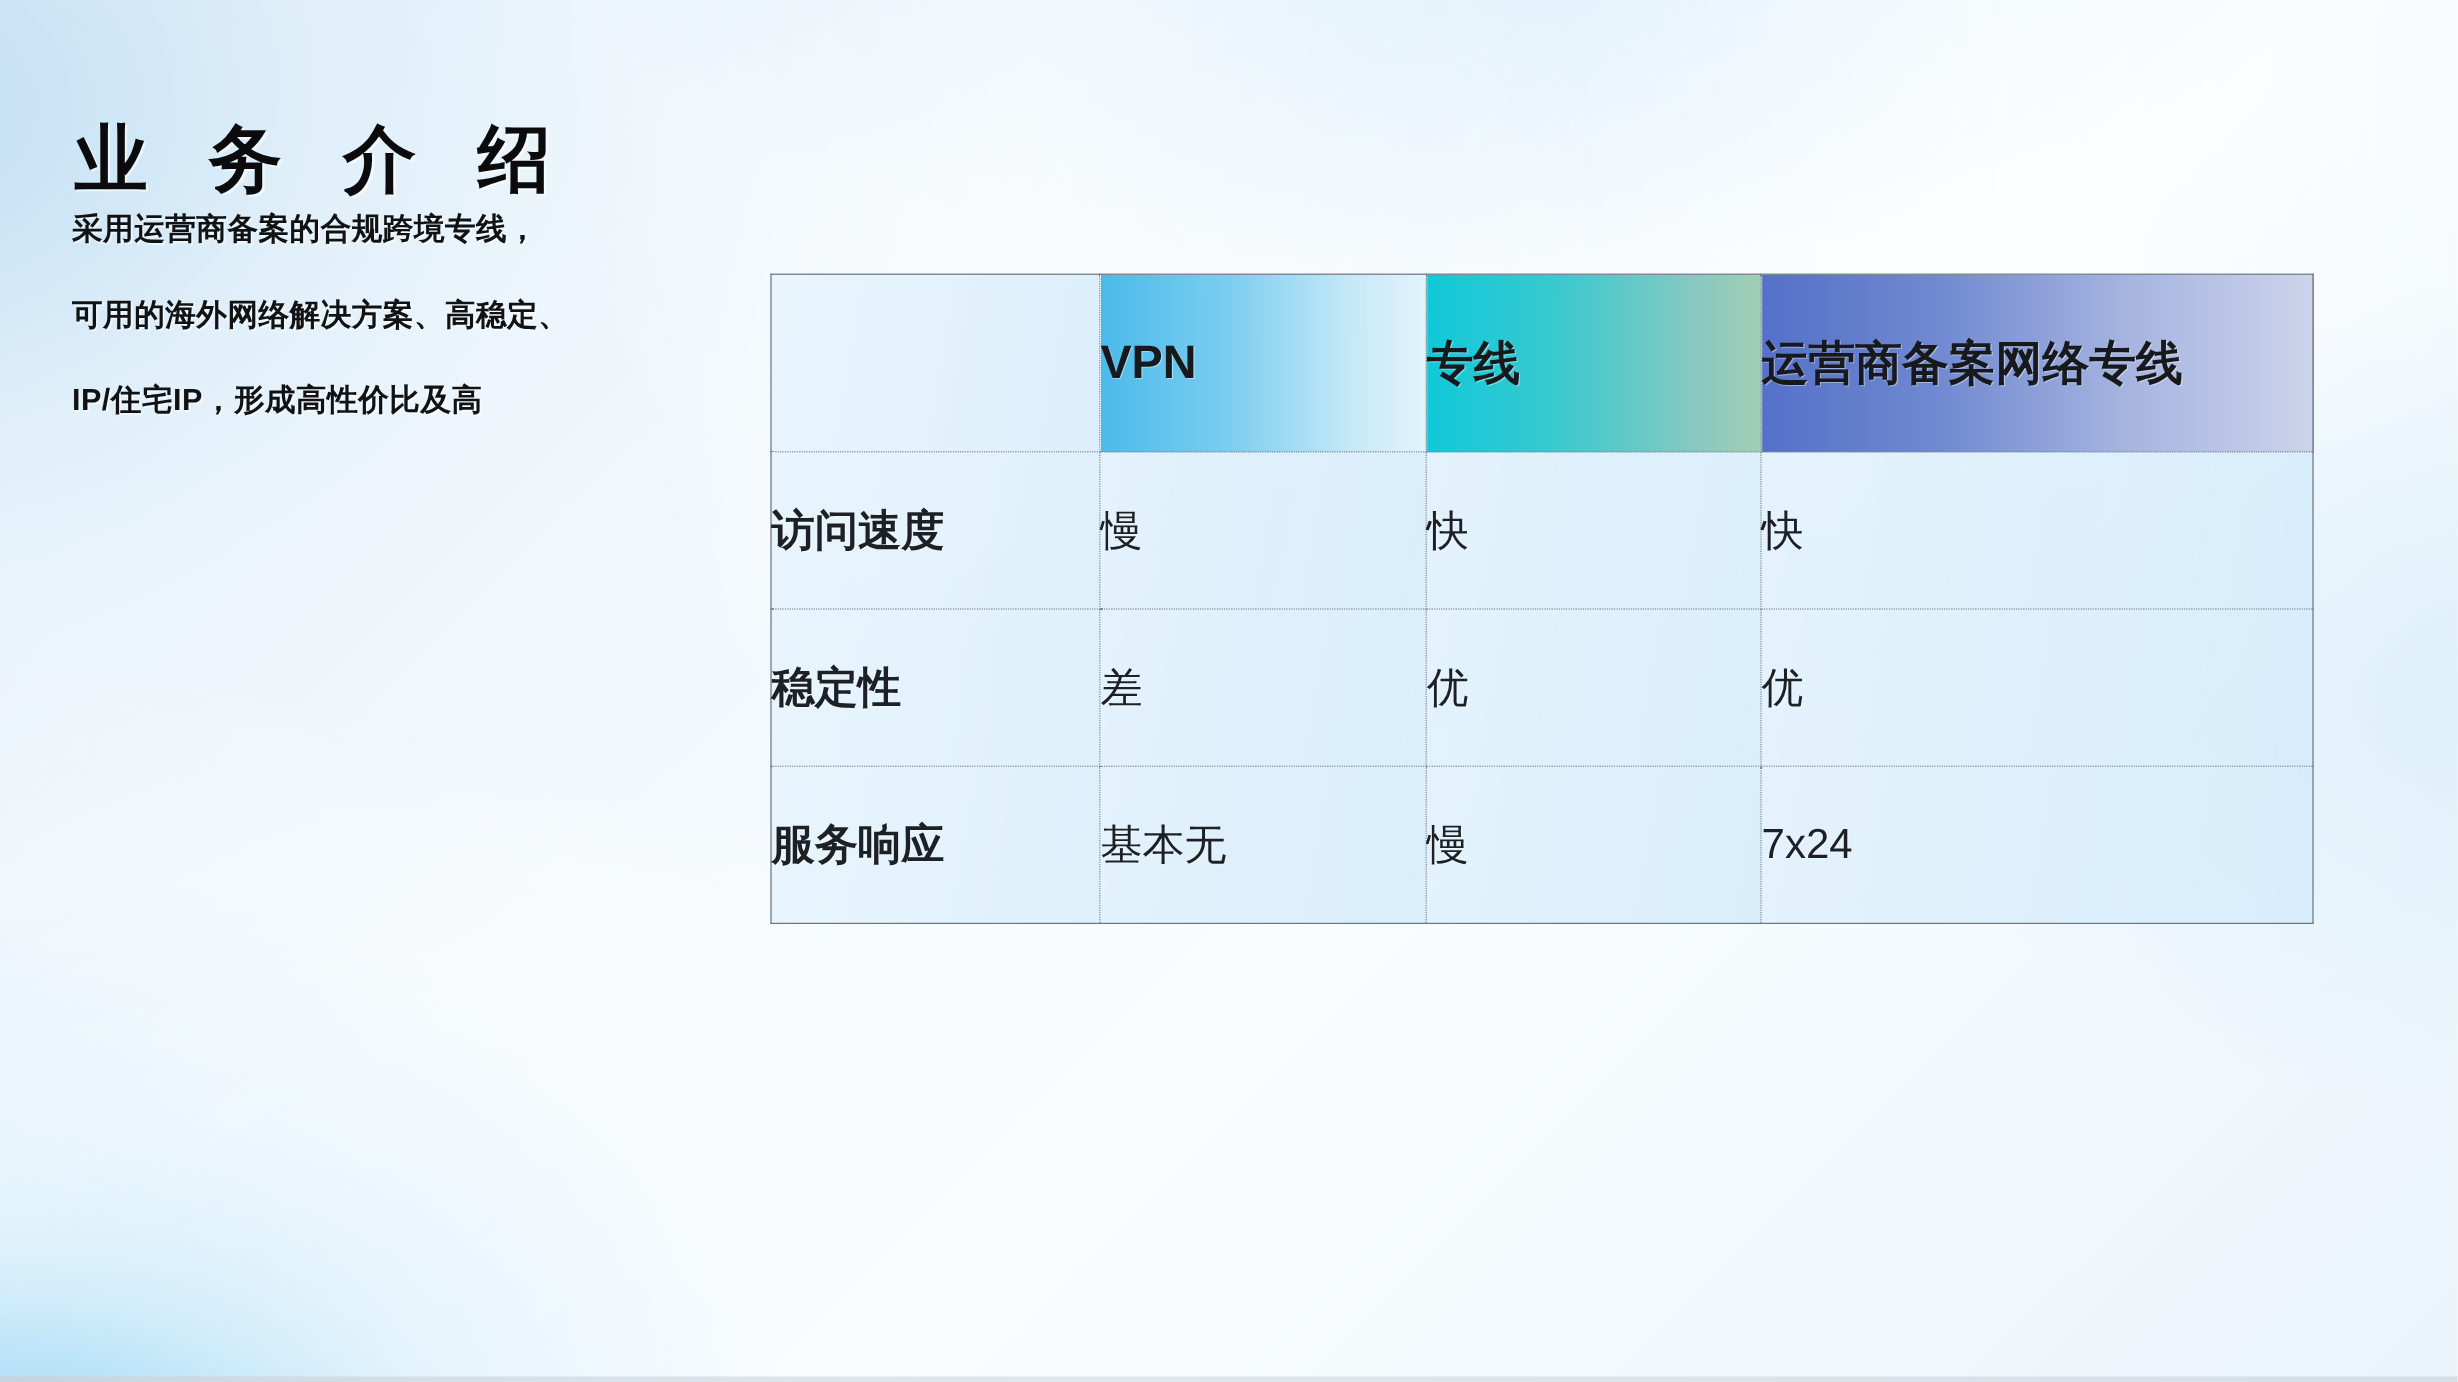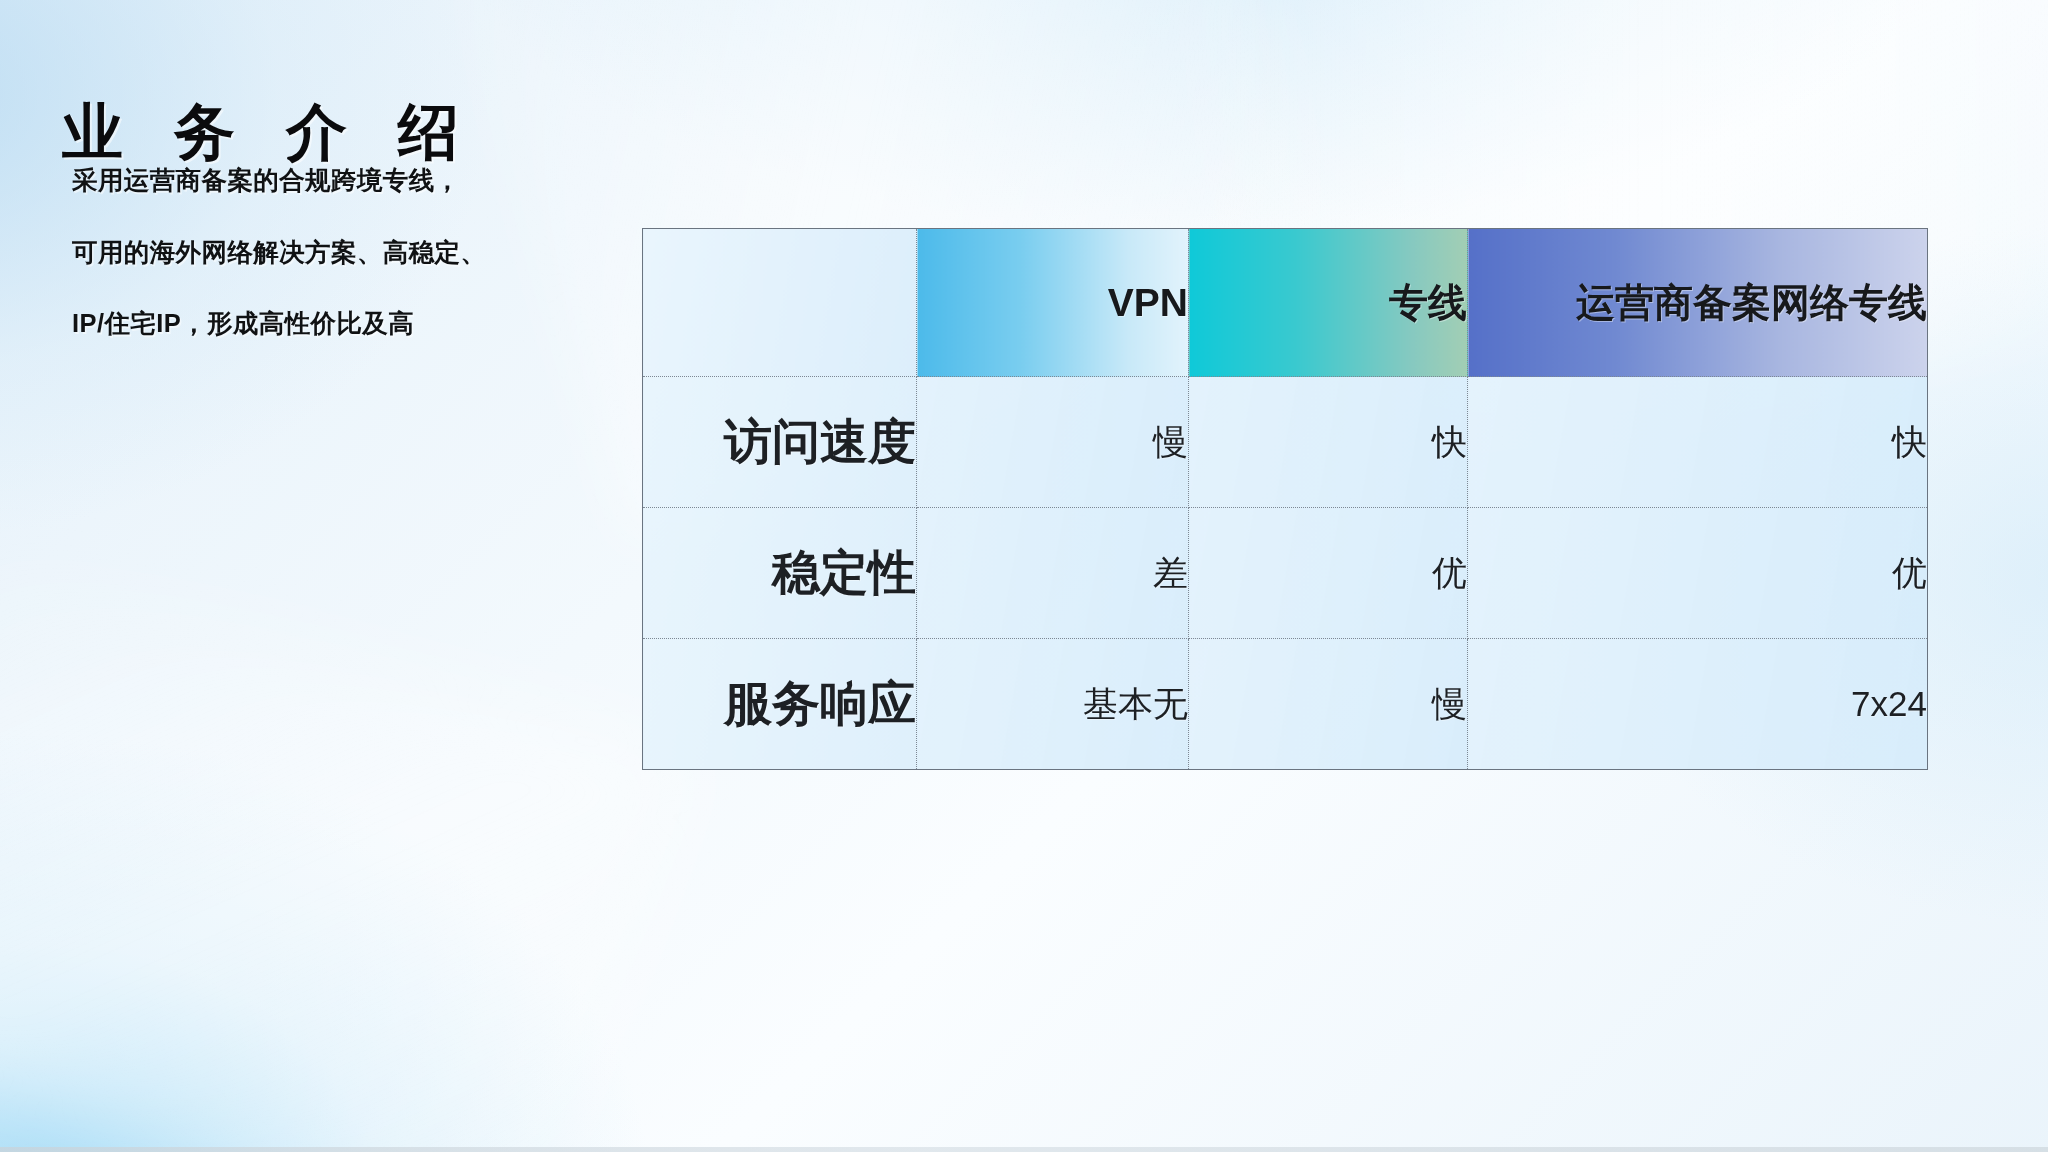--- a/index.html
+++ b/index.html
@@ -72,23 +72,22 @@
     letter-spacing: 17px;
     line-height: 1.18;
     white-space: nowrap;
     text-shadow: 2px 2px 0 rgba(255,255,255,0.55);
   }
 
   
   #intro {
     position: absolute;
     left: 60px;
-    top: 168px;
+    top: 179px;
     width: 430px;
-    margin-left: 12px;
   }
   .intro-line {
     font-size: 25.5px;
     font-weight: bold;
     color: #101214;
     line-height: 1.0;
     margin-bottom: 46px;
     white-space: nowrap;
     letter-spacing: 0.4px;
     text-shadow: 1.5px 1.5px 0 rgba(255,255,255,0.5);
@@ -108,21 +107,21 @@
   }
   #compare-table col.c0 { width: 274px; }
   #compare-table col.c1 { width: 272px; }
   #compare-table col.c2 { width: 279px; }
   #compare-table col.c3 { width: 460px; }
 
   #compare-table th,
   #compare-table td {
     border-right: 1px dotted #7d8894;
     border-bottom: 1px dotted #7d8894;
-    text-align: right;
+    text-align: left;
     vertical-align: middle;
     padding: 0;
   }
   #compare-table th:last-child,
   #compare-table td:last-child { border-right: none; }
   #compare-table tbody tr:last-child td { border-bottom: none; }
 
   thead th {
     height: 147px;
     font-size: 39px;
@@ -138,21 +137,21 @@
 
   tbody td {
     height: 130px;
     font-size: 35px;
     color: #1d2024;
     background: linear-gradient(100deg, rgba(225,241,252,0.72) 0%, rgba(212,235,251,0.75) 100%);
     text-shadow: 1px 1px 0 rgba(255,255,255,0.35);
   }
   tbody td.rowlabel {
     font-weight: bold;
-    font-size: 48px;
+    font-size: 36px;
     background: linear-gradient(100deg, rgba(232,245,253,0.75) 0%, rgba(219,238,251,0.75) 100%);
   }
 </style>
 </head>
 <body>
 
 <div id="slide">
 
   <div class="sweep sweep-a"></div>
   <div class="sweep sweep-b"></div>

